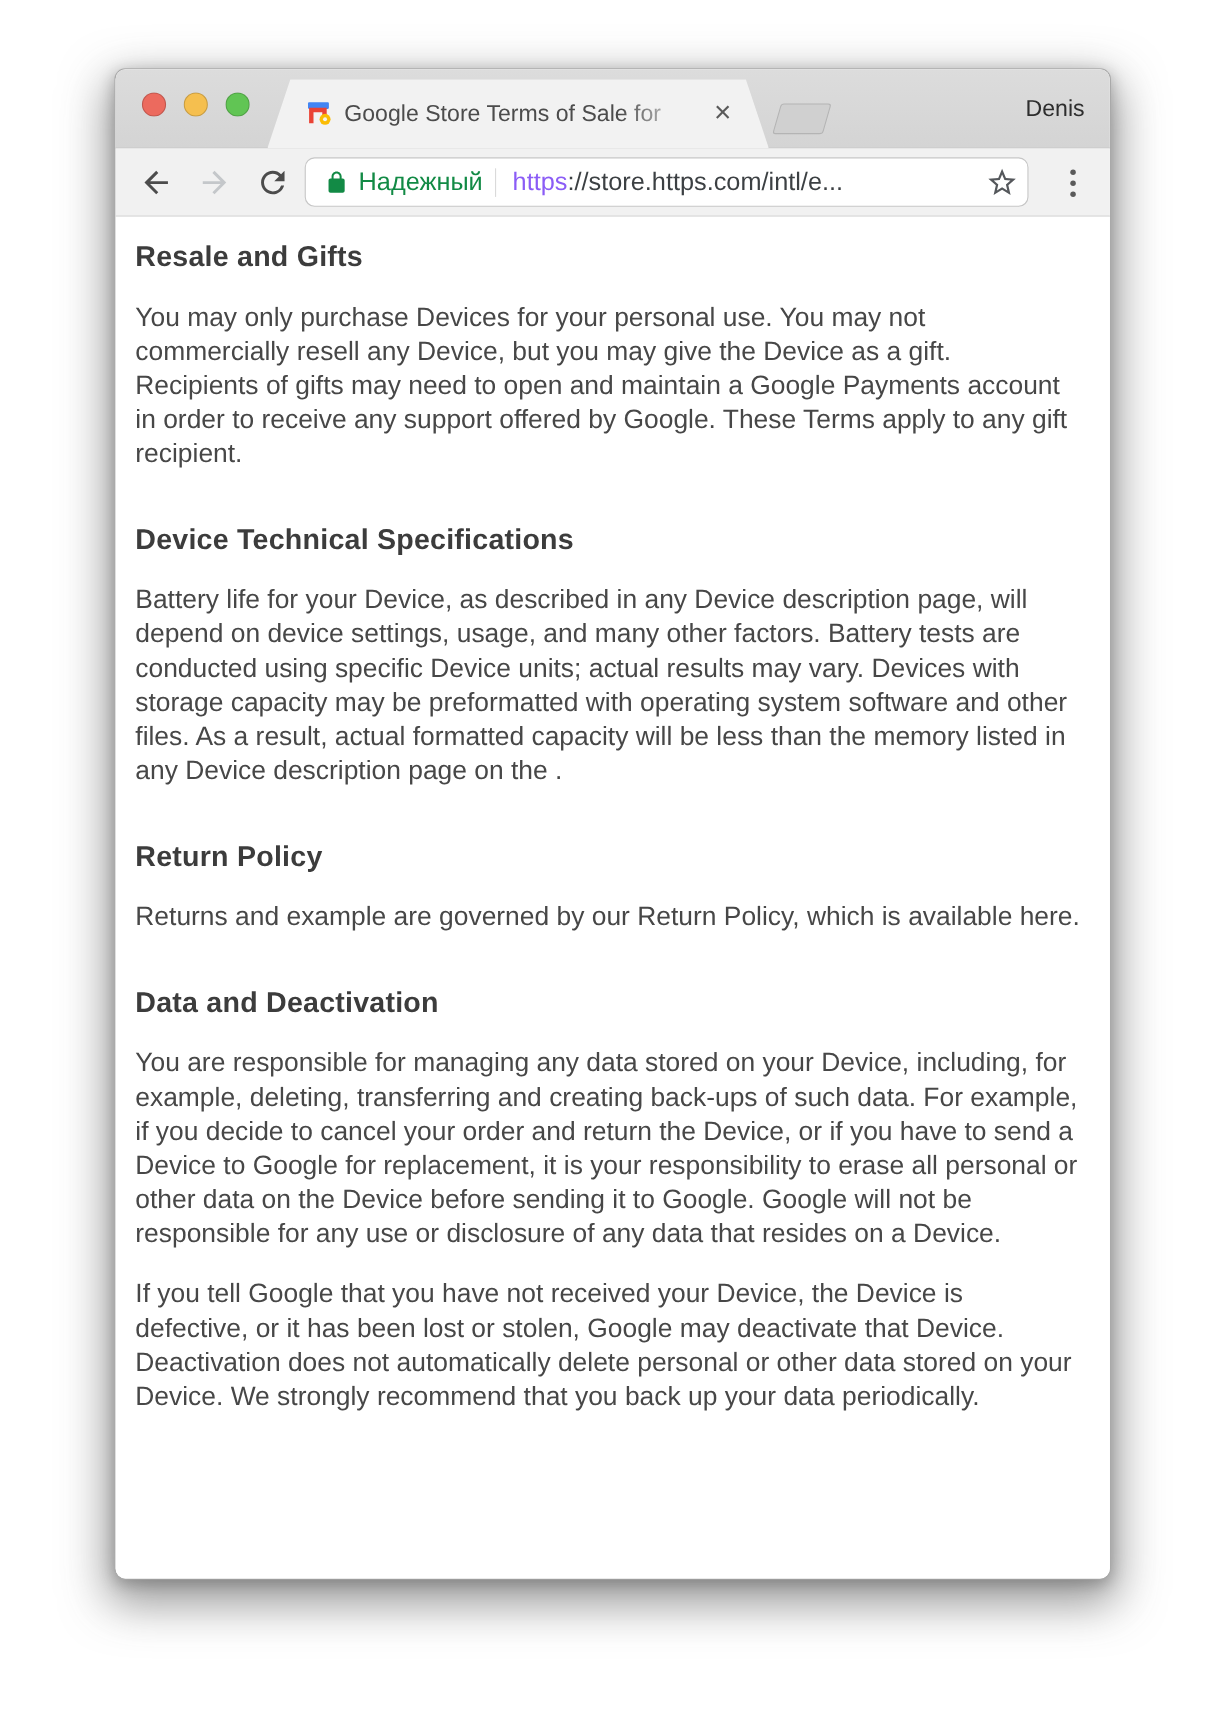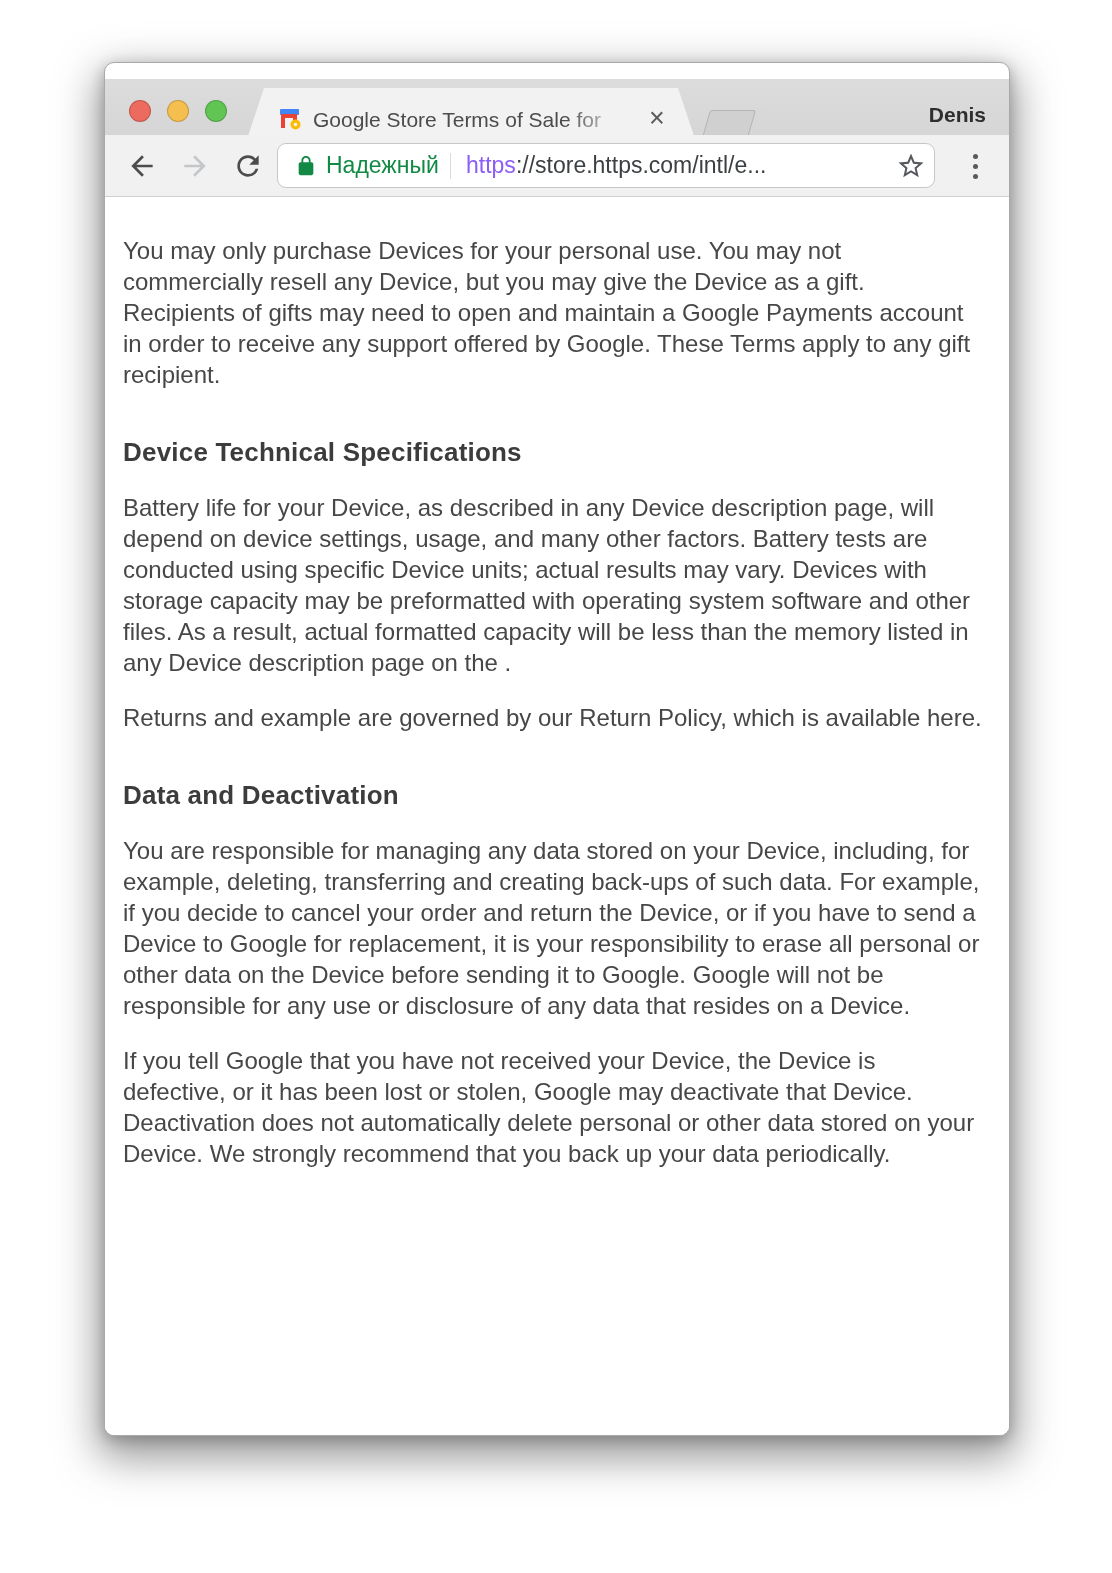--- a/index.html
+++ b/index.html
@@ -9,21 +9,21 @@
     font-family:"Liberation Sans","DejaVu Sans",sans-serif;
   }
   .window {
     position:absolute; left:104px; top:62px; width:906px; height:1374px;
     background:#ffffff; border-radius:10px; overflow:hidden;
     border:1px solid #a9a9a9;
     box-shadow:0 16px 42px 6px rgba(70,70,70,0.55), 0 4px 14px rgba(0,0,0,0.25);
   }
   
   .tabbar {
-    position:absolute; left:0; top:16px; width:100%; height:72px;
+    position:absolute; left:0; top:0; width:100%; height:72px;
     background:linear-gradient(#dcdcdc,#d4d4d4);
     border-bottom:1px solid #b9b9b9;
   }
   .traffic { position:absolute; top:21px; width:22px; height:22px; border-radius:50%;
     border:1px solid rgba(0,0,0,0.18); }
   .tl-close { left:24px; background:#ec6a5e; }
   .tl-min   { left:62px; background:#f5bf4f; }
   .tl-zoom  { left:100px; background:#61c554; }
   .tab {
     position:absolute; left:138px; bottom:-1px; width:456px; height:63px;
@@ -41,21 +41,21 @@
     position:absolute; left:398px; top:15px; width:32px; height:32px;
     font-size:27px; font-weight:300; color:#5a5a5a; text-align:center; line-height:31px;
     cursor:default;
   }
   .newtab-btn {
     position:absolute; left:601px; top:31px; width:46px; height:28px;
     background:#d0d0d0; border:1px solid #b4b4b4; border-radius:3px;
     transform:skewX(-16deg);
   }
   .profile-name {
-    position:absolute; right:23px; top:24px; font-size:21px; color:#2e2e2e;font-weight:bold;
+    position:absolute; right:23px; top:24px; font-size:21px; color:#2e2e2e;
   }
   
   .toolbar {
     position:absolute; left:0; top:72px; width:100%; height:62px;
     background:#f1f1f1; border-bottom:1px solid #cfcfcf;
   }
   .nav-btn { position:absolute; top:15px; width:32px; height:32px; }
   .nav-back    { left:21px; }
   .nav-forward { left:74px; }
   .nav-reload  { left:127px; }
@@ -157,25 +157,27 @@
 
     <div class="menu-btn">
       <span class="menu-dot"></span>
         <span class="menu-dot"></span>
         <span class="menu-dot"></span>
     </div>
   </div>
 
   <div class="content">
 
+    <h2 class="first">Resale and Gifts</h2>
     <p>You may only purchase Devices for your personal use. You may not commercially resell any Device, but you may give the Device as a gift. Recipients of gifts may need to open and maintain a Google Payments account in order to receive any support offered by Google. These Terms apply to any gift recipient.</p>
 
     <h2>Device Technical Specifications</h2>
     <p>Battery life for your Device, as described in any Device description page, will depend on device settings, usage, and many other factors. Battery tests are conducted using specific Device units; actual results may vary. Devices with storage capacity may be preformatted with operating system software and other files. As a result, actual formatted capacity will be less than the memory listed in any Device description page on the .</p>
 
+    <h2>Return Policy</h2>
     <p>Returns and example are governed by our Return Policy, which is available here.</p>
 
     <h2>Data and Deactivation</h2>
     <p>You are responsible for managing any data stored on your Device, including, for example, deleting, transferring and creating back-ups of such data. For example, if you decide to cancel your order and return the Device, or if you have to send a Device to Google for replacement, it is your responsibility to erase all personal or other data on the Device before sending it to Google. Google will not be responsible for any use or disclosure of any data that resides on a Device.</p>
     <p>If you tell Google that you have not received your Device, the Device is defective, or it has been lost or stolen, Google may deactivate that Device. Deactivation does not automatically delete personal or other data stored on your Device. We strongly recommend that you back up your data periodically.</p>
 
   </div>
 </div>
 
 </body></html>

